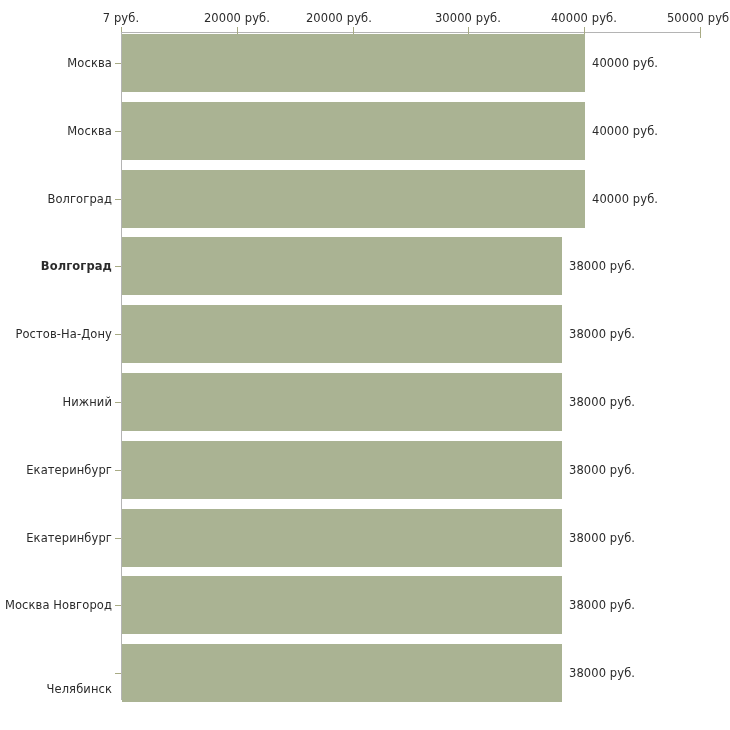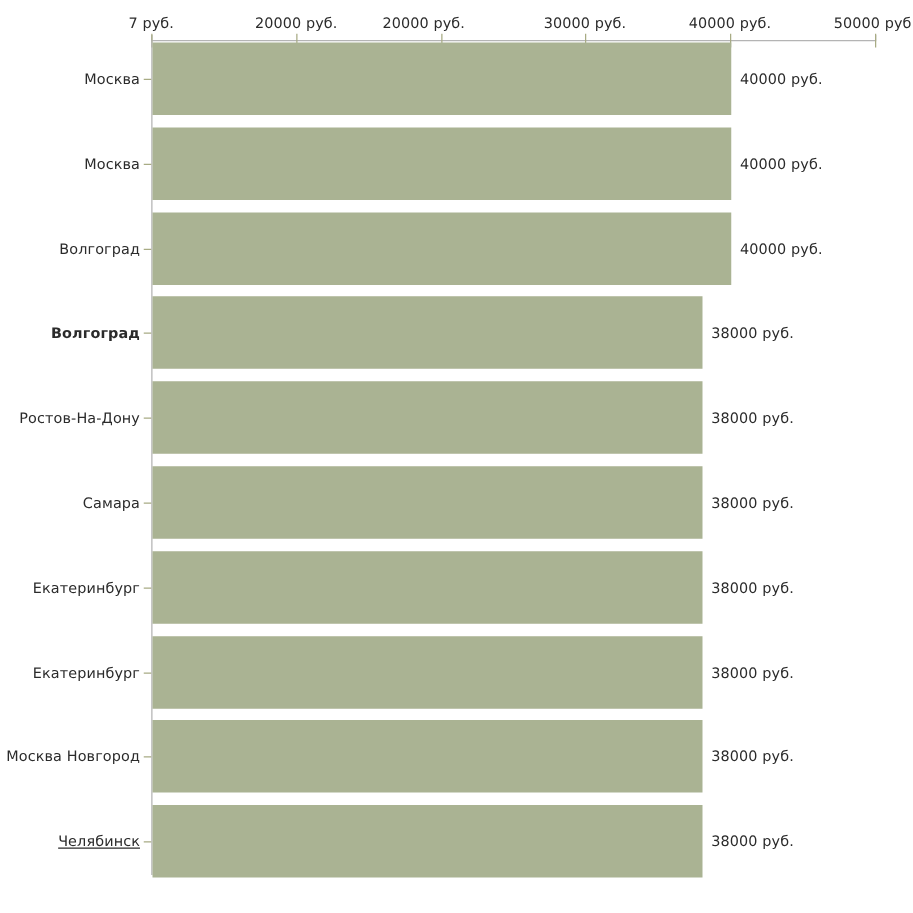--- a/index.html
+++ b/index.html
@@ -153,33 +153,33 @@
       <div class="y-label-wrap" style="top: 199px;">
         <div class="y-tick-label" style="top: 0px;">Волгоград</div>
       </div>
       <div class="y-label-wrap" style="top: 266px;">
         <div class="y-tick-label" style="top: 0px; font-weight: bold;">Волгоград</div>
       </div>
       <div class="y-label-wrap" style="top: 334px;">
         <div class="y-tick-label" style="top: 0px;">Ростов-На-Дону</div>
       </div>
       <div class="y-label-wrap" style="top: 402px;">
-        <div class="y-tick-label" style="top: 0px;">Самара</div>
+        <div class="y-tick-label" style="top: 0px;">Нижний</div>
       </div>
       <div class="y-label-wrap" style="top: 470px;">
         <div class="y-tick-label" style="top: 0px;">Екатеринбург</div>
       </div>
       <div class="y-label-wrap" style="top: 538px;">
         <div class="y-tick-label" style="top: 0px;">Екатеринбург</div>
       </div>
       <div class="y-label-wrap" style="top: 605px;">
         <div class="y-tick-label" style="top: 0px;">Москва Новгород</div>
       </div>
       <div class="y-label-wrap" style="top: 673px;">
-        <div class="y-tick-label" style="top: 0px; text-decoration: underline;">Челябинск</div>
+        <div class="y-tick-label" style="top: 16px;">Челябинск</div>
       </div>
     </div>
 
   <div class="plot-area" id="bars">
       <div class="bar" style="top: 34px; height: 58px; width: 463px; background: rgb(170, 179, 147);"></div>
       <div class="bar-value" style="left: 592px; top: 63px;">40000 руб.</div>
       <div class="bar" style="top: 102px; height: 58px; width: 463px; background: rgb(170, 179, 147);"></div>
       <div class="bar-value" style="left: 592px; top: 131px;">40000 руб.</div>
       <div class="bar" style="top: 170px; height: 58px; width: 463px; background: rgb(170, 179, 147);"></div>
       <div class="bar-value" style="left: 592px; top: 199px;">40000 руб.</div>

